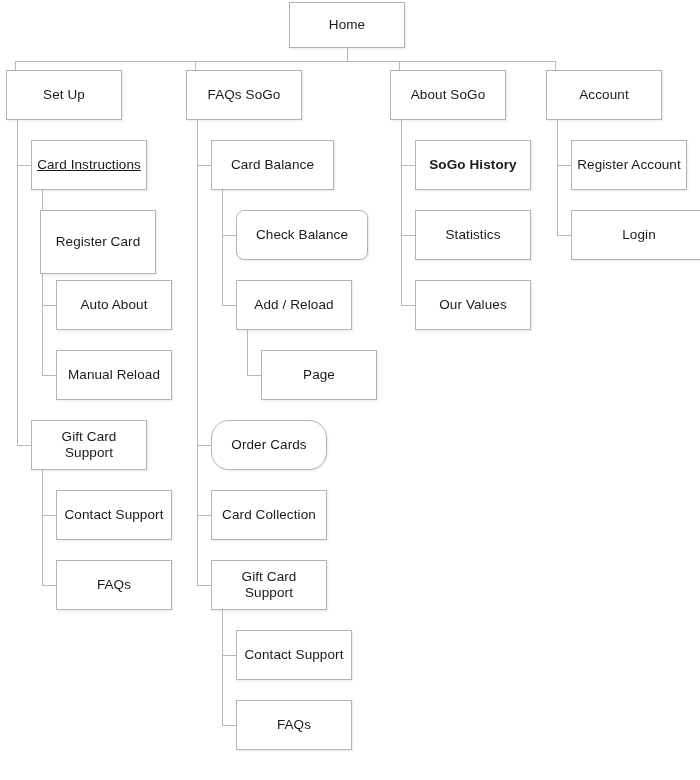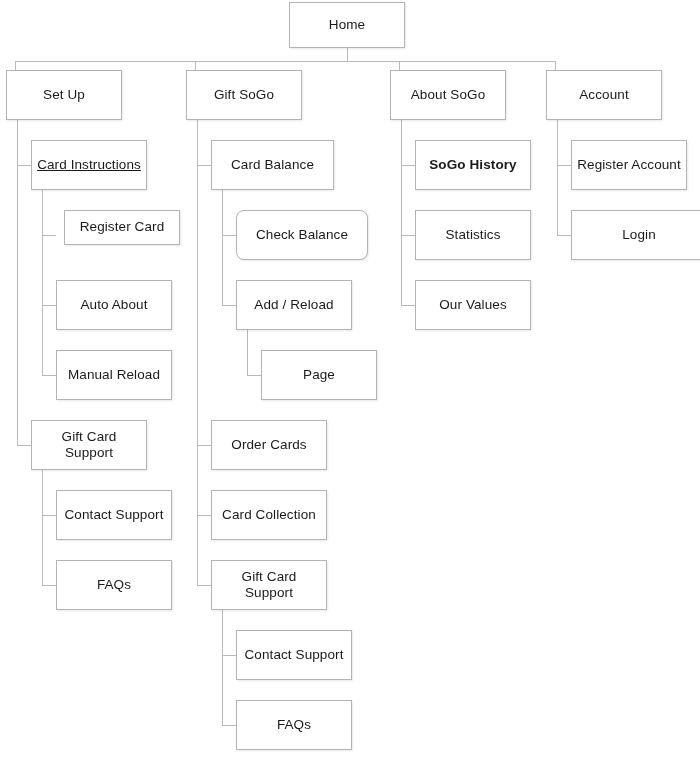--- a/index.html
+++ b/index.html
@@ -87,35 +87,35 @@
         <line x1="401" y1="235" x2="415" y2="235"></line>
         <line x1="401" y1="305" x2="415" y2="305"></line>
         <line x1="557" y1="120" x2="557" y2="235"></line>
         <line x1="557" y1="165" x2="571" y2="165"></line>
         <line x1="557" y1="235" x2="571" y2="235"></line>
       </g>
   </svg>
   <div id="node-layer">
       <div class="node" style="left: 289px; top: 2px; width: 116px; height: 46px;">Home</div>
       <div class="node" style="left: 6px; top: 70px; width: 116px; height: 50px;">Set Up</div>
-      <div class="node" style="left: 186px; top: 70px; width: 116px; height: 50px;">Gift SoGo</div>
+      <div class="node" style="left: 186px; top: 70px; width: 116px; height: 50px;">FAQs SoGo</div>
       <div class="node" style="left: 390px; top: 70px; width: 116px; height: 50px;">About SoGo</div>
       <div class="node" style="left: 546px; top: 70px; width: 116px; height: 50px;">Account</div>
       <div class="node" style="left: 31px; top: 140px; width: 116px; height: 50px; text-decoration: underline;">Card Instructions</div>
-      <div class="node" style="left: 64px; top: 210px; width: 116px; height: 35px;">Register Card</div>
+      <div class="node" style="left: 40px; top: 210px; width: 116px; height: 64px;">Register Card</div>
       <div class="node" style="left: 56px; top: 280px; width: 116px; height: 50px;">Auto About</div>
       <div class="node" style="left: 56px; top: 350px; width: 116px; height: 50px;">Manual Reload</div>
       <div class="node" style="left: 31px; top: 420px; width: 116px; height: 50px;">Gift Card Support</div>
       <div class="node" style="left: 56px; top: 490px; width: 116px; height: 50px;">Contact Support</div>
       <div class="node" style="left: 56px; top: 560px; width: 116px; height: 50px;">FAQs</div>
       <div class="node" style="left: 211px; top: 140px; width: 123px; height: 50px;">Card Balance</div>
       <div class="node" style="left: 236px; top: 210px; width: 132px; height: 50px; border-radius: 8px;">Check Balance</div>
       <div class="node" style="left: 236px; top: 280px; width: 116px; height: 50px;">Add / Reload</div>
       <div class="node" style="left: 261px; top: 350px; width: 116px; height: 50px;">Page</div>
-      <div class="node" style="left: 211px; top: 420px; width: 116px; height: 50px;">Order Cards</div>
+      <div class="node" style="left: 211px; top: 420px; width: 116px; height: 50px; border-radius: 18px;">Order Cards</div>
       <div class="node" style="left: 211px; top: 490px; width: 116px; height: 50px;">Card Collection</div>
       <div class="node" style="left: 211px; top: 560px; width: 116px; height: 50px;">Gift Card Support</div>
       <div class="node" style="left: 236px; top: 630px; width: 116px; height: 50px;">Contact Support</div>
       <div class="node" style="left: 236px; top: 700px; width: 116px; height: 50px;">FAQs</div>
       <div class="node" style="left: 415px; top: 140px; width: 116px; height: 50px; font-weight: bold;">SoGo History</div>
       <div class="node" style="left: 415px; top: 210px; width: 116px; height: 50px;">Statistics</div>
       <div class="node" style="left: 415px; top: 280px; width: 116px; height: 50px;">Our Values</div>
       <div class="node" style="left: 571px; top: 140px; width: 116px; height: 50px;">Register Account</div>
       <div class="node" style="left: 571px; top: 210px; width: 136px; height: 50px;">Login</div>
     </div>

